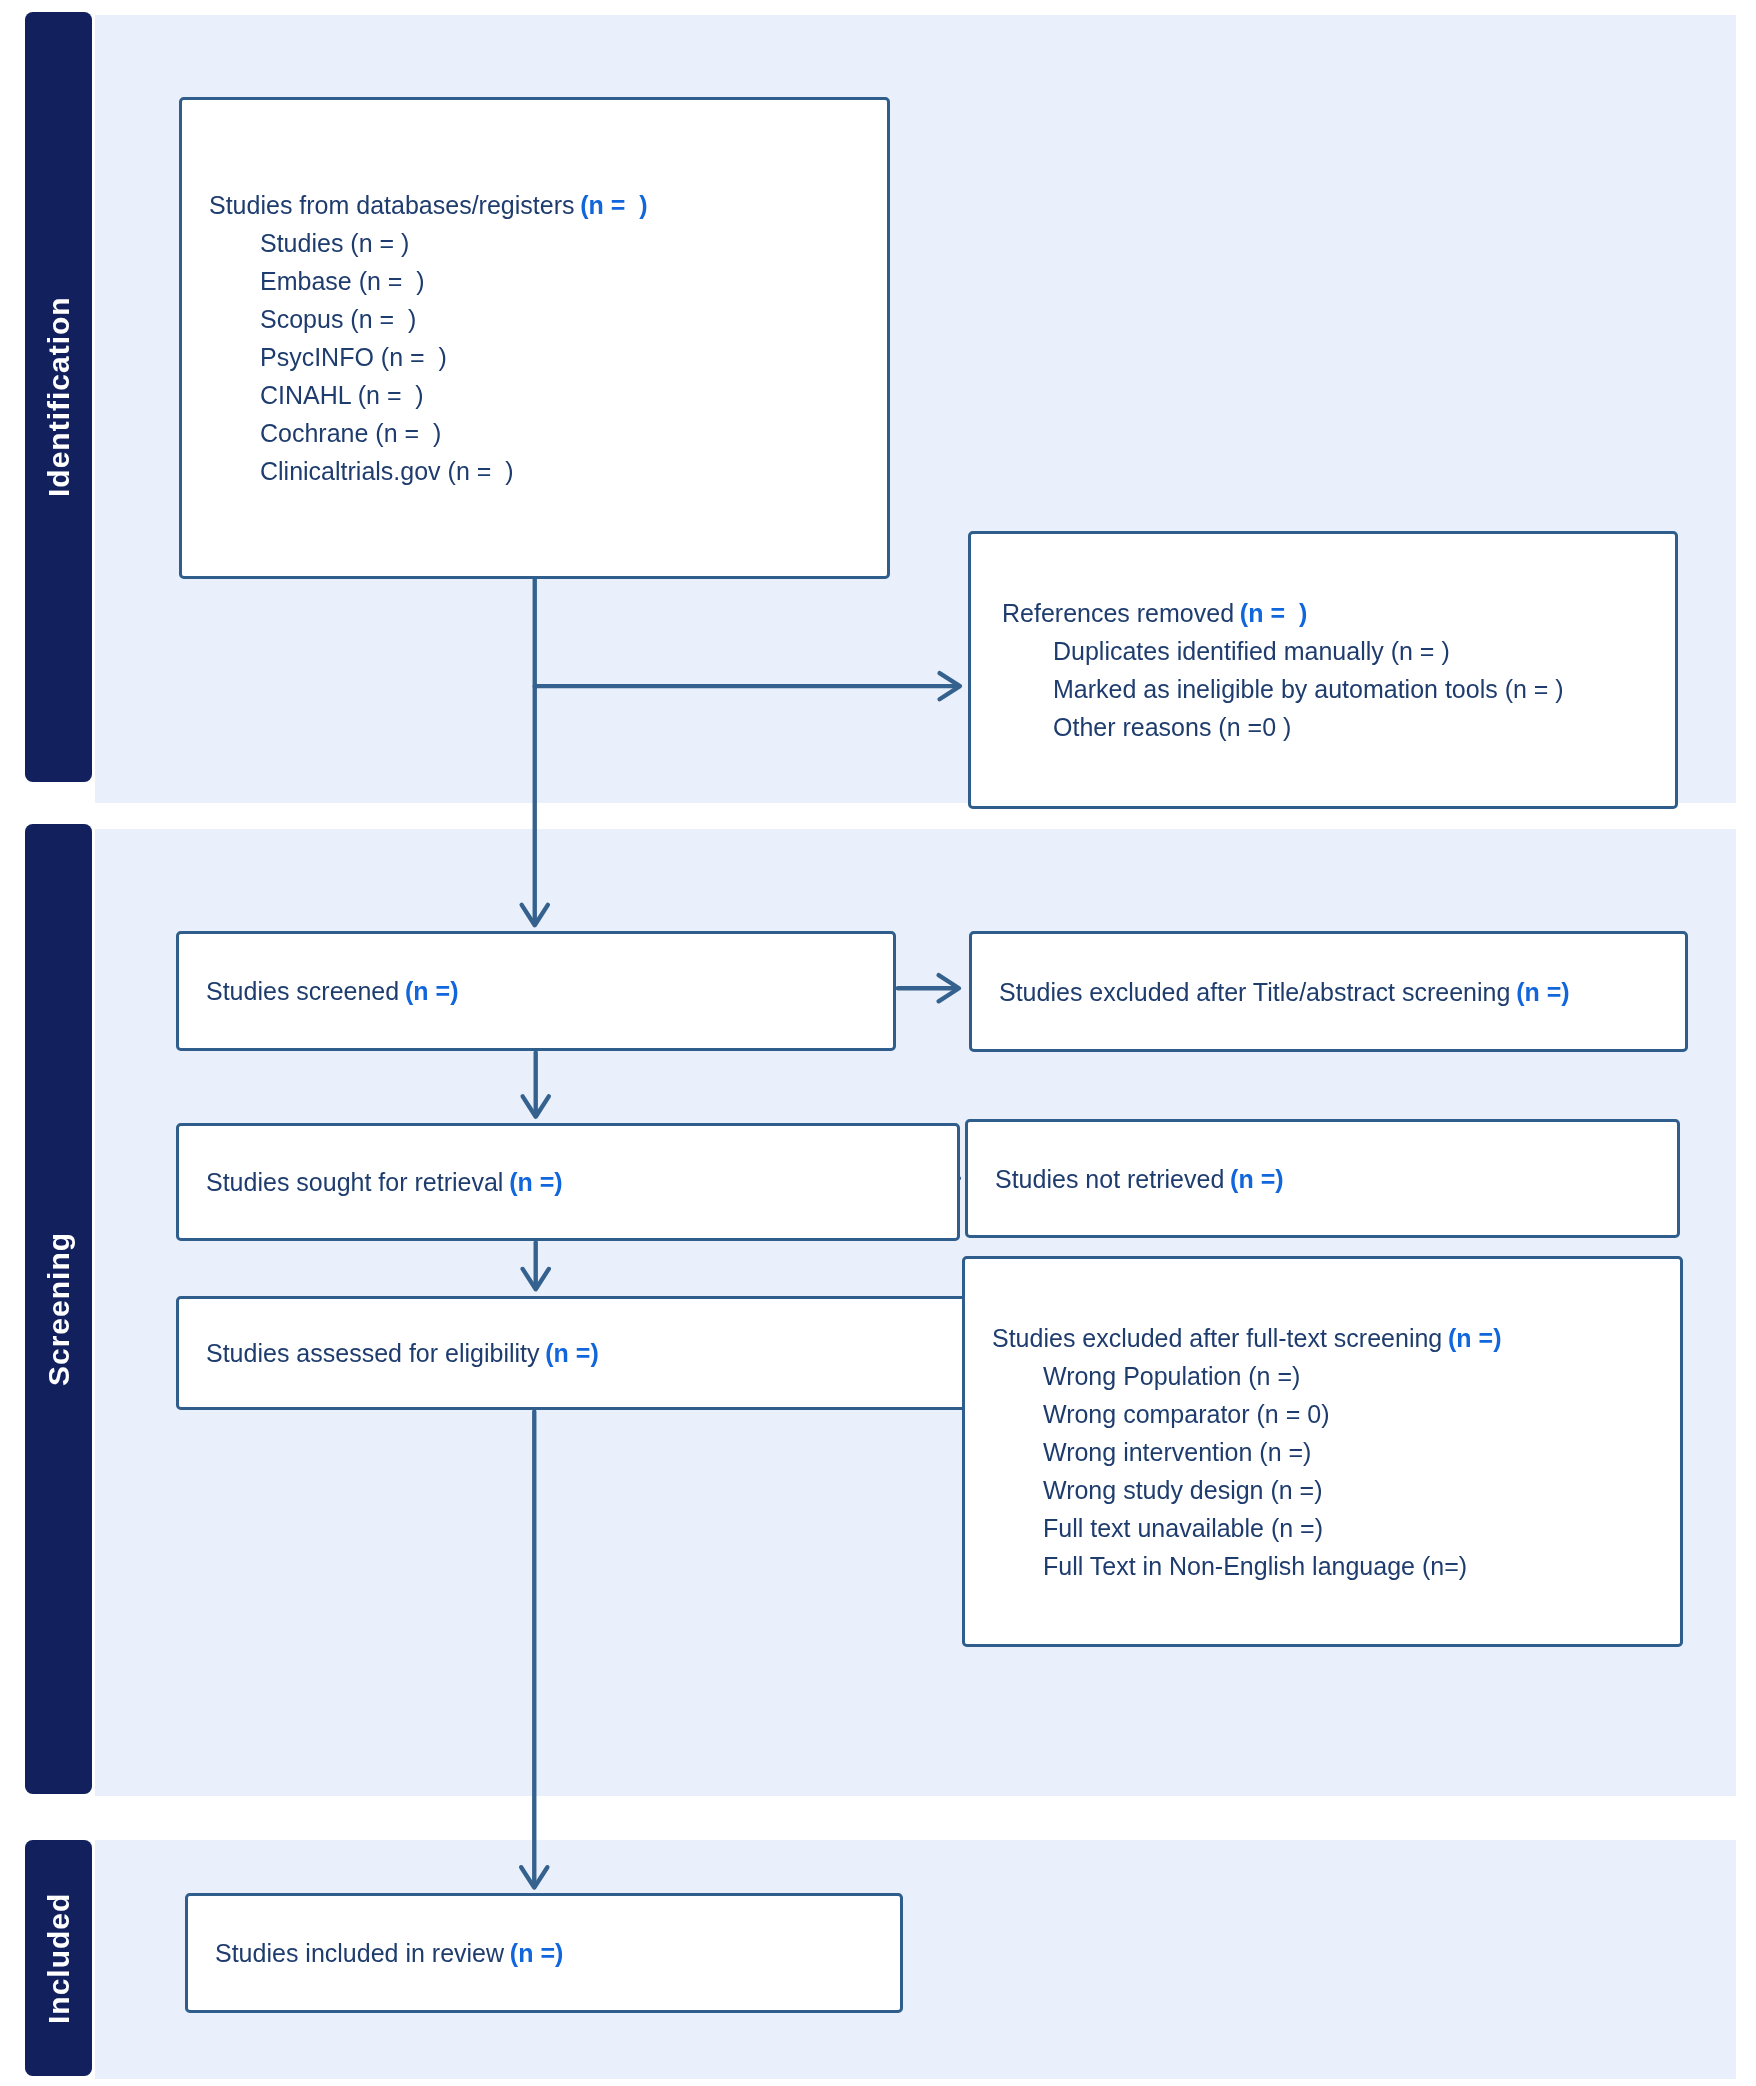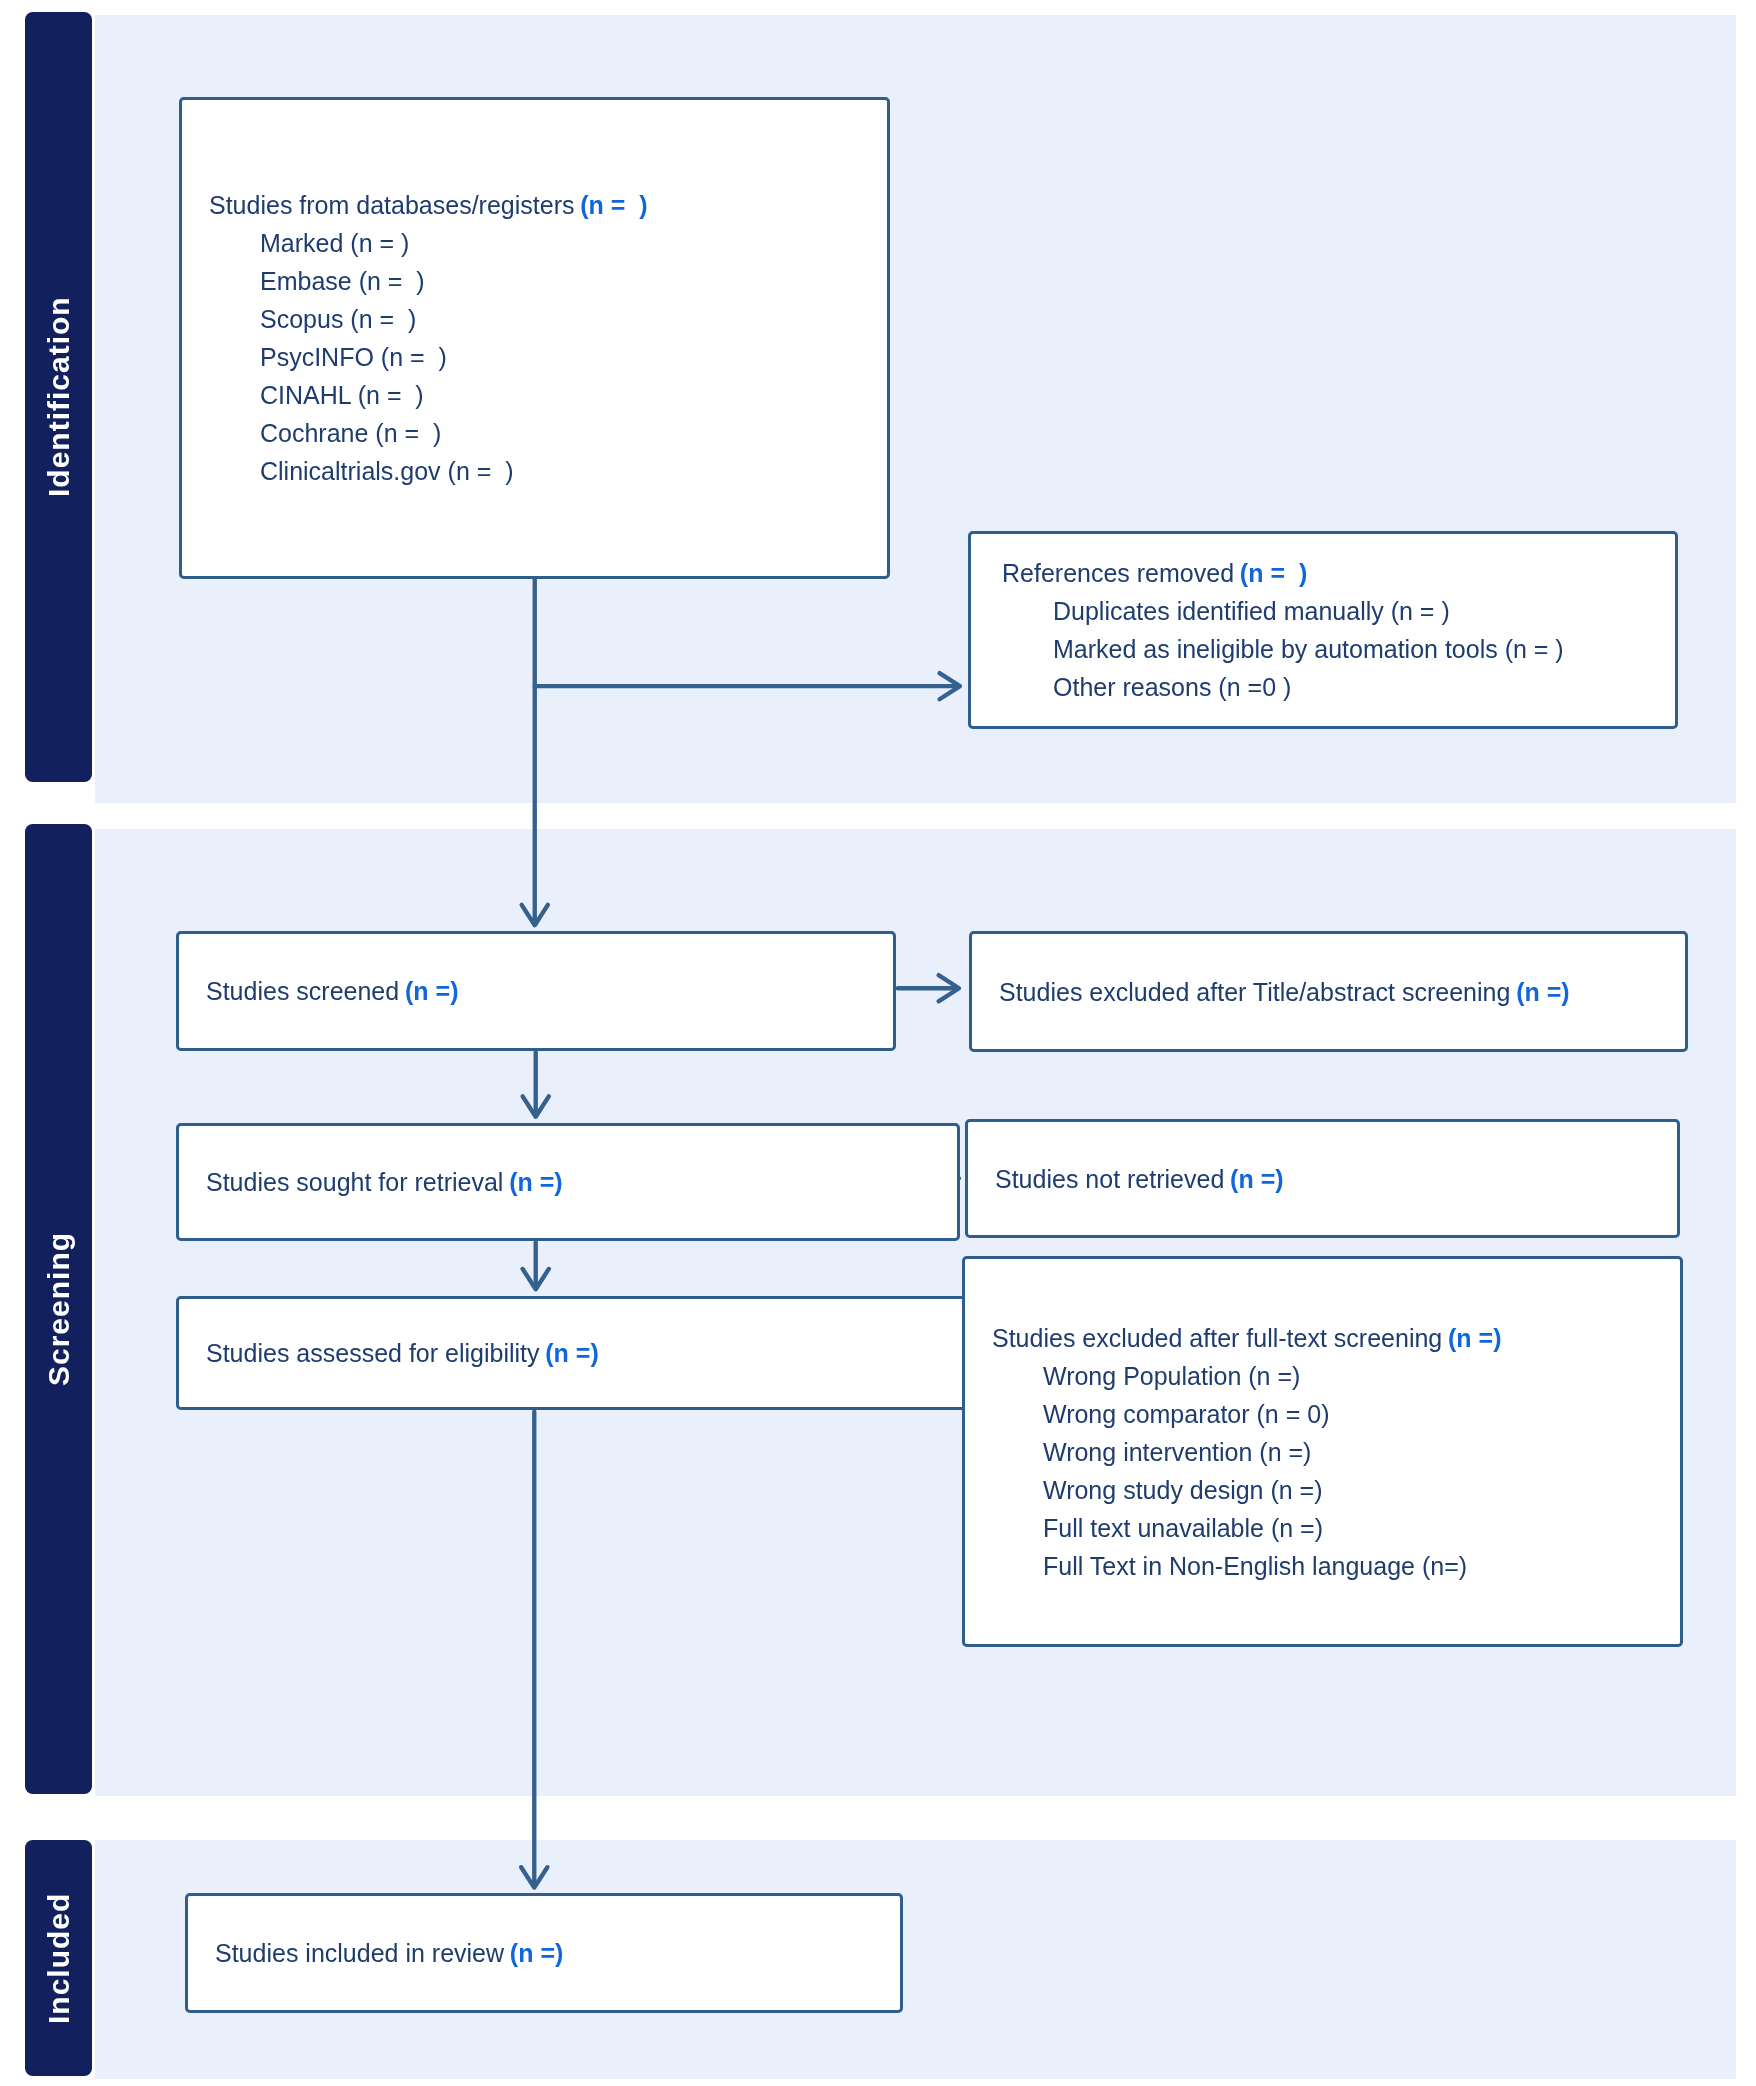--- a/index.html
+++ b/index.html
@@ -116,31 +116,31 @@
       <polyline points="1922,2761 1964,2788 1922,2815"></polyline>
 
       <path d="M1102,2911 V3888"></path>
       <polyline points="1075,3851 1102,3893 1129,3851"></polyline>
     </g>
   </svg>
 
   <div class="box" style="left:179px; top:97px; width:711px; height:482px;">
     <div class="main"><span class="title">Studies from databases/registers</span><span class="nblue">(n =  )</span></div>
     <div>
-        <div class="sub">Marked (n = )</div>
+        <div class="sub">Studies (n = )</div>
         <div class="sub">Embase (n =  )</div>
         <div class="sub">Scopus (n =  )</div>
         <div class="sub">PsycINFO (n =  )</div>
         <div class="sub">CINAHL (n =  )</div>
         <div class="sub">Cochrane (n =  )</div>
         <div class="sub">Clinicaltrials.gov (n =  )</div>
       </div>
   </div>
 
-  <div class="box" style="left:968px; top:531px; width:710px; height:198px;padding-left:31px;">
+  <div class="box" style="left:968px; top:531px; width:710px; height:278px;padding-left:31px;">
     <div class="main"><span class="title">References removed</span><span class="nblue">(n =  )</span></div>
     <div>
         <div class="sub">Duplicates identified manually (n = )</div>
         <div class="sub">Marked as ineligible by automation tools (n = )</div>
         <div class="sub">Other reasons (n =0 )</div>
       </div>
   </div>
 
   <div class="box" style="left:176px; top:931px; width:720px; height:120px;">
     <div class="main"><span class="title">Studies screened</span><span class="nblue">(n =)</span></div>

